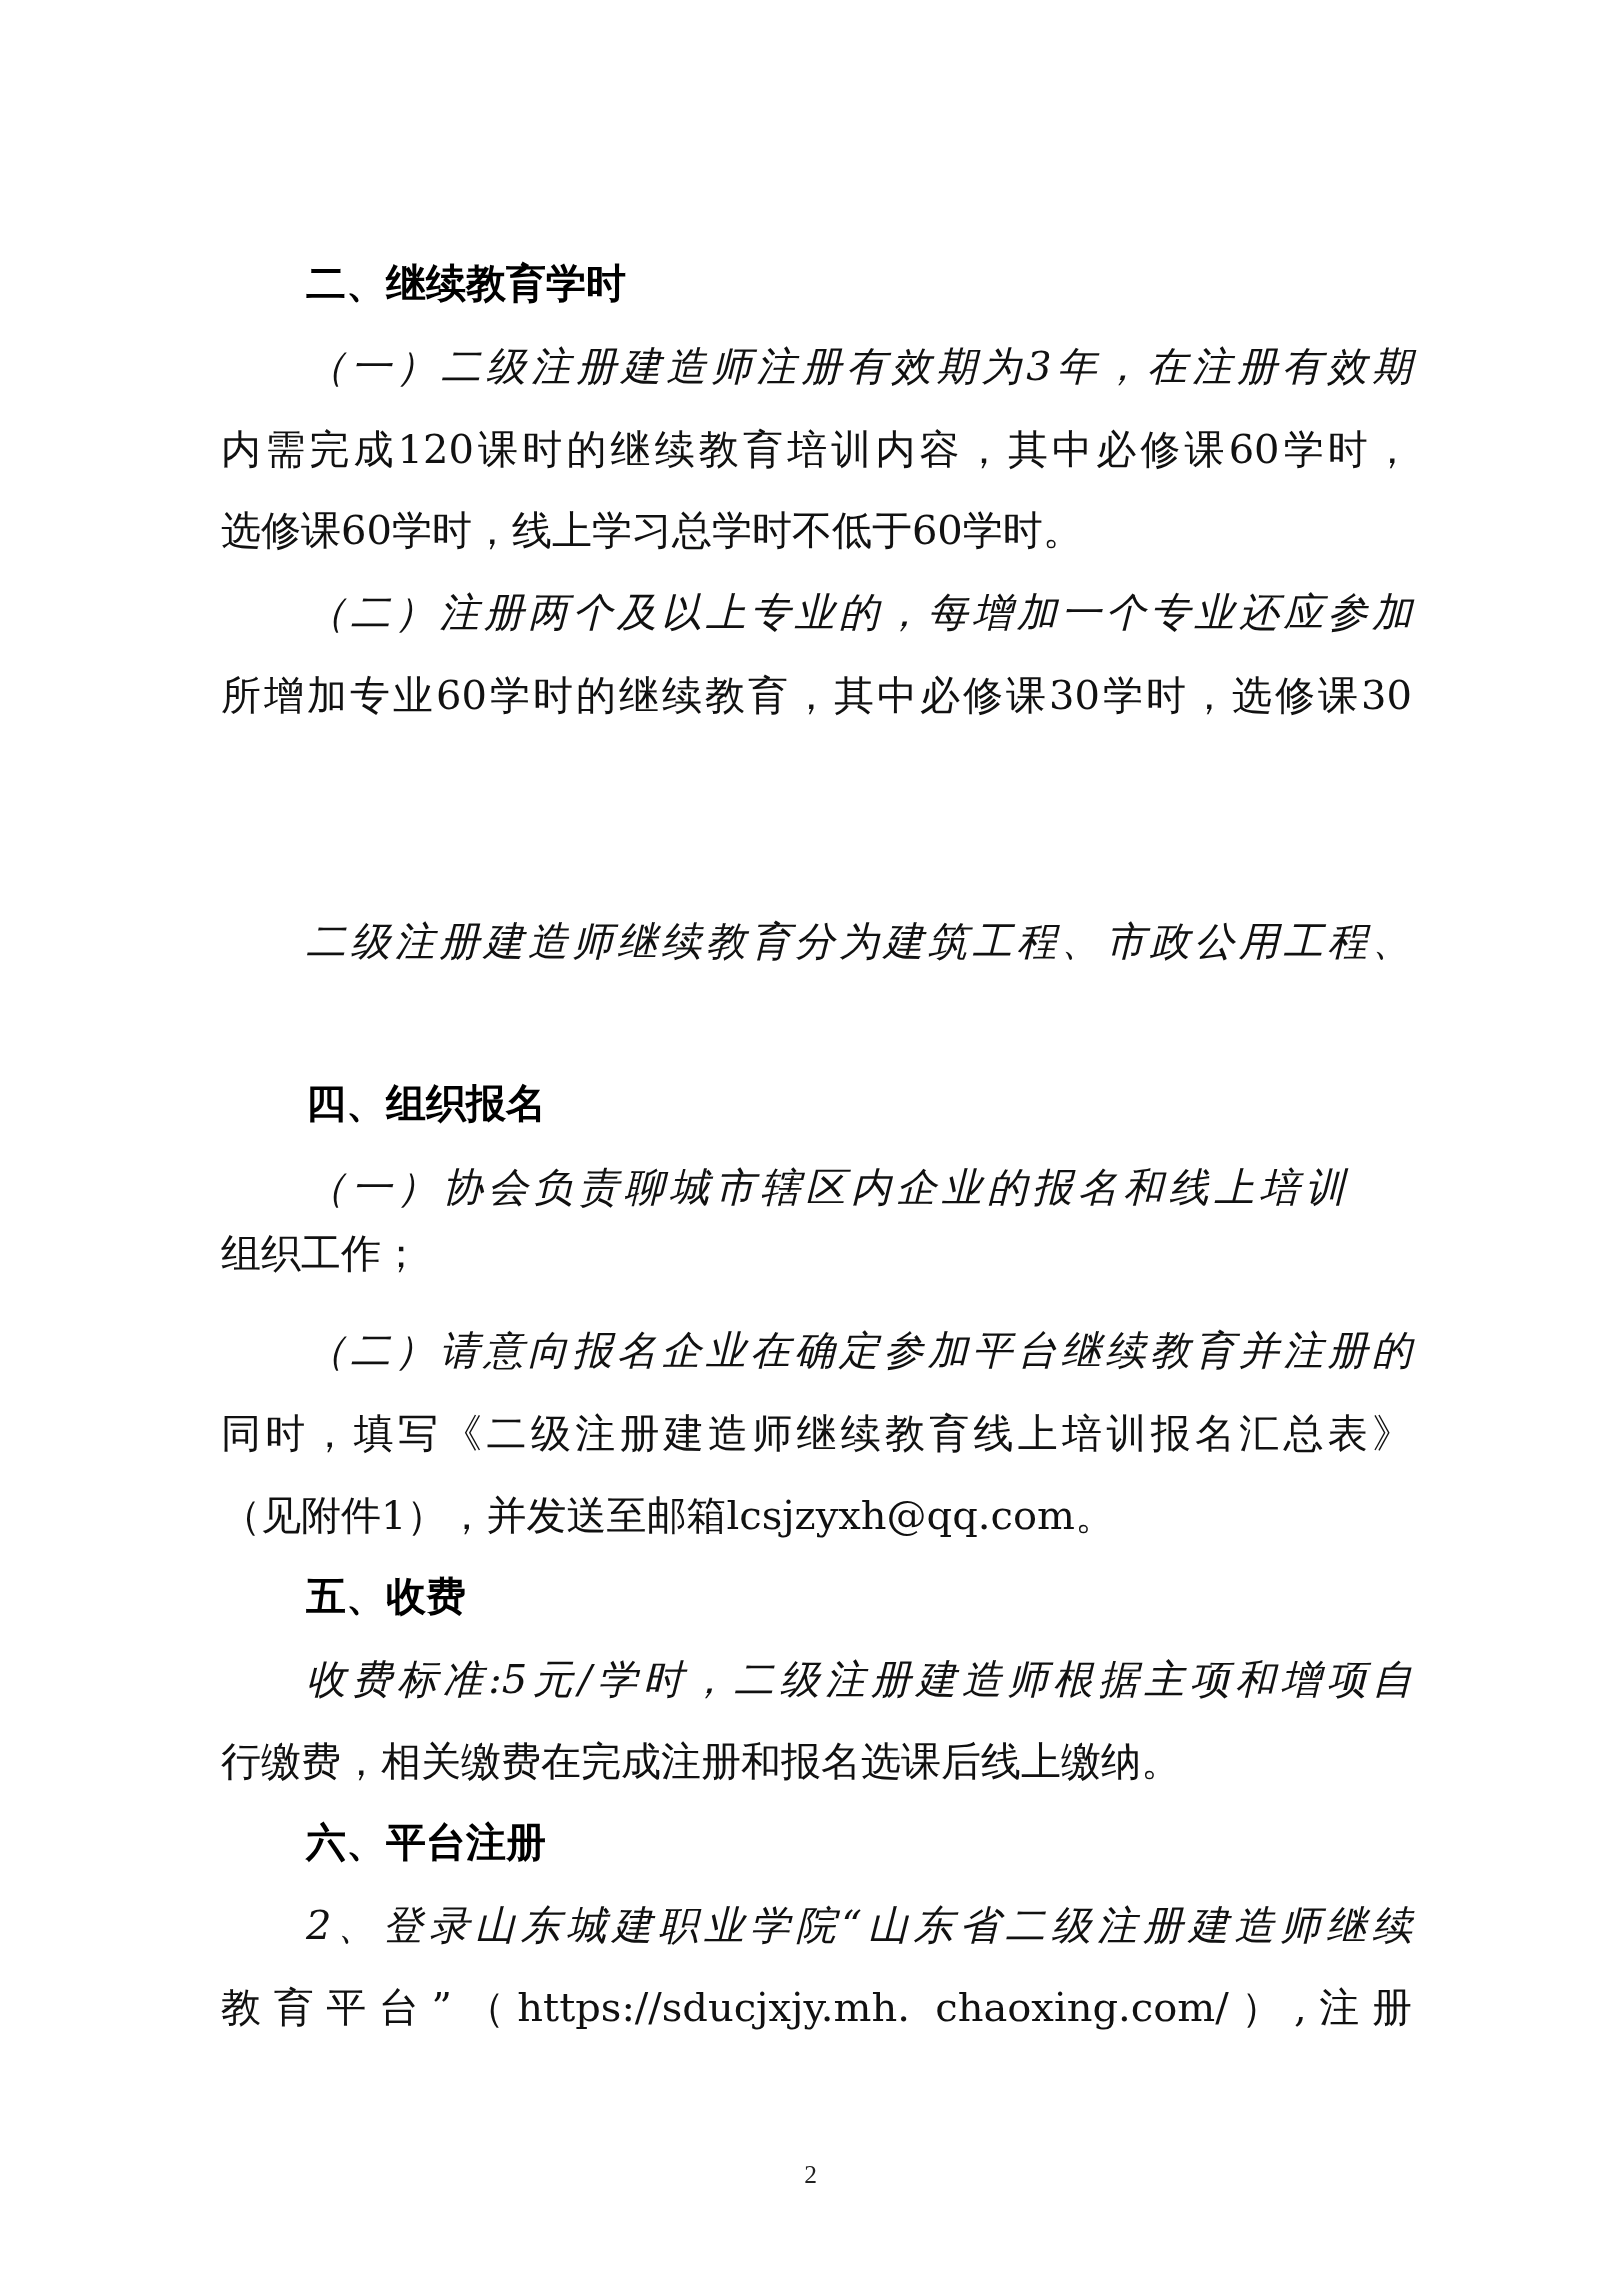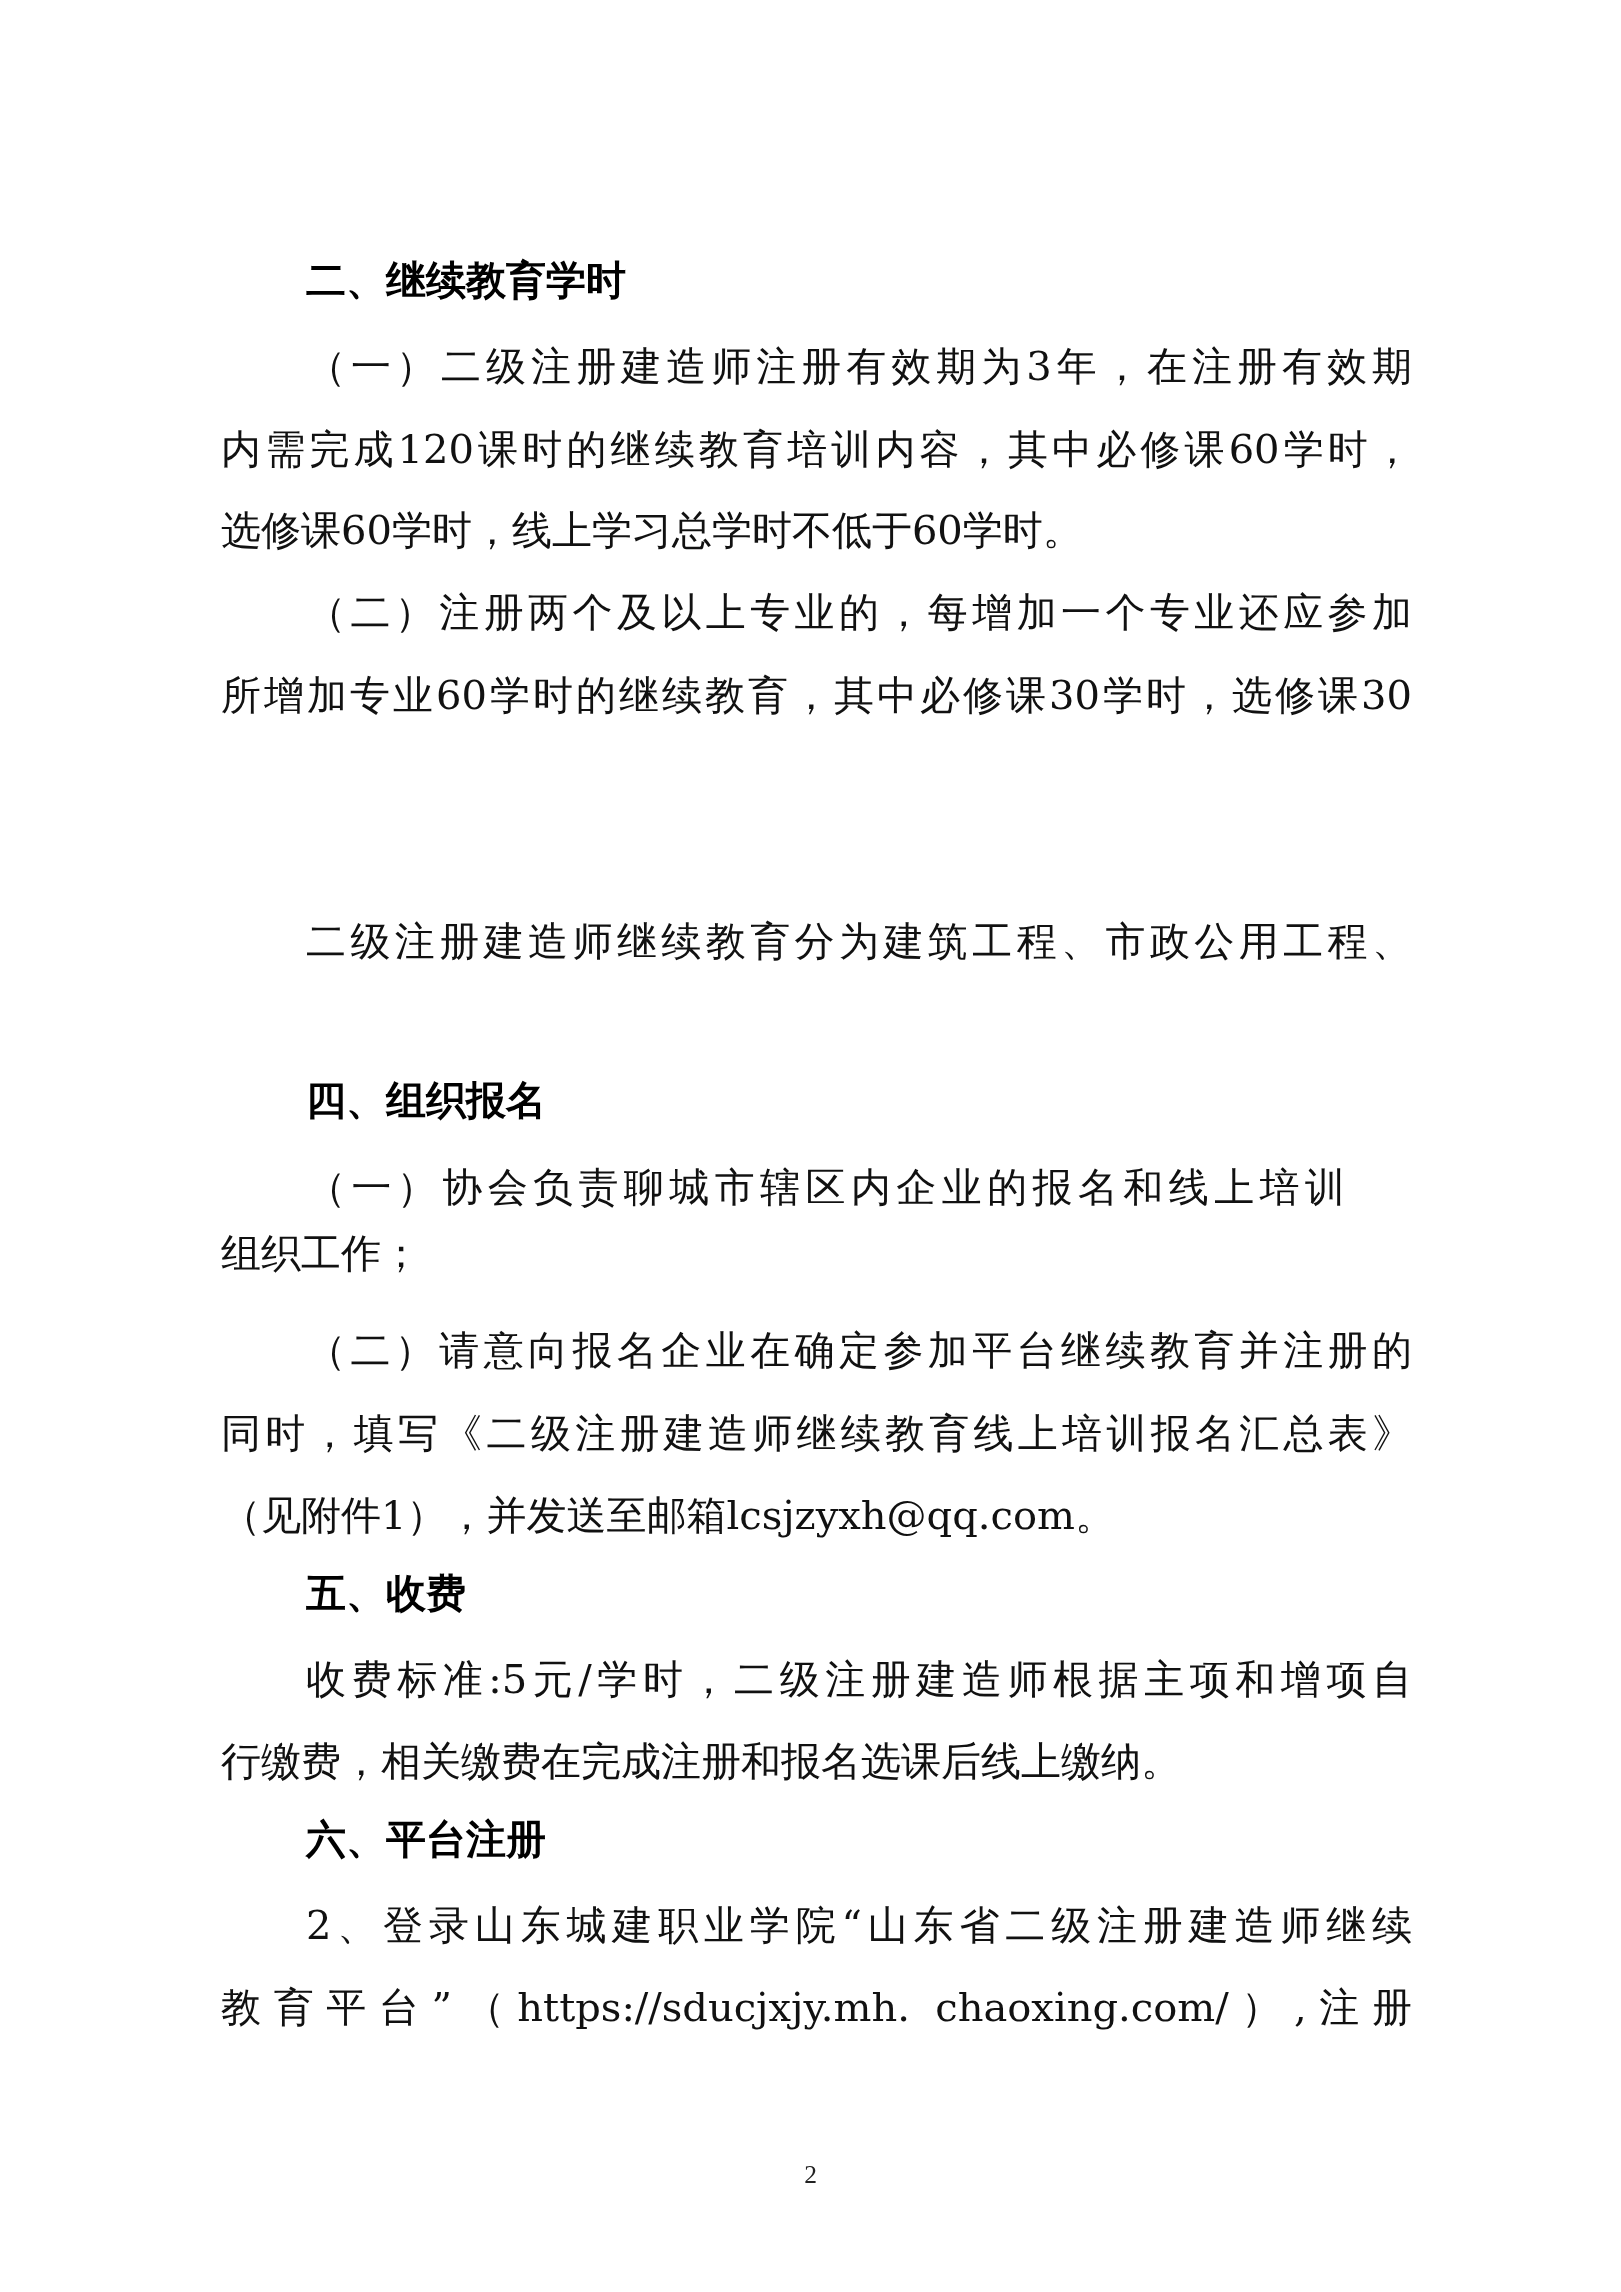--- a/index.html
+++ b/index.html
@@ -11,23 +11,23 @@
     width: 1191px;
     height: 82px;
     line-height: 82px;
     font-family: "DejaVu Serif", "Liberation Serif", serif;
     font-size: 40px;
     color: #111111;
     white-space: nowrap;
     overflow: visible;
   }
   .justify { text-align: justify; text-align-last: justify; }
-  .indent { left: 306px; width: 1106px; }
+  .indent { left: 306px; width: 1106px; font-style: italic; }
   .heading {
-    font-family: Liberation Mono, monospace;
+    font-family: Liberation Serif, serif;
     font-weight: bold;
     font-size: 40px;
     color: #000000;
     left: 306px;
     width: auto;
   }
   .page-number {
     position: absolute;
     left: 0; width: 1621px;
     top: 2160px;

